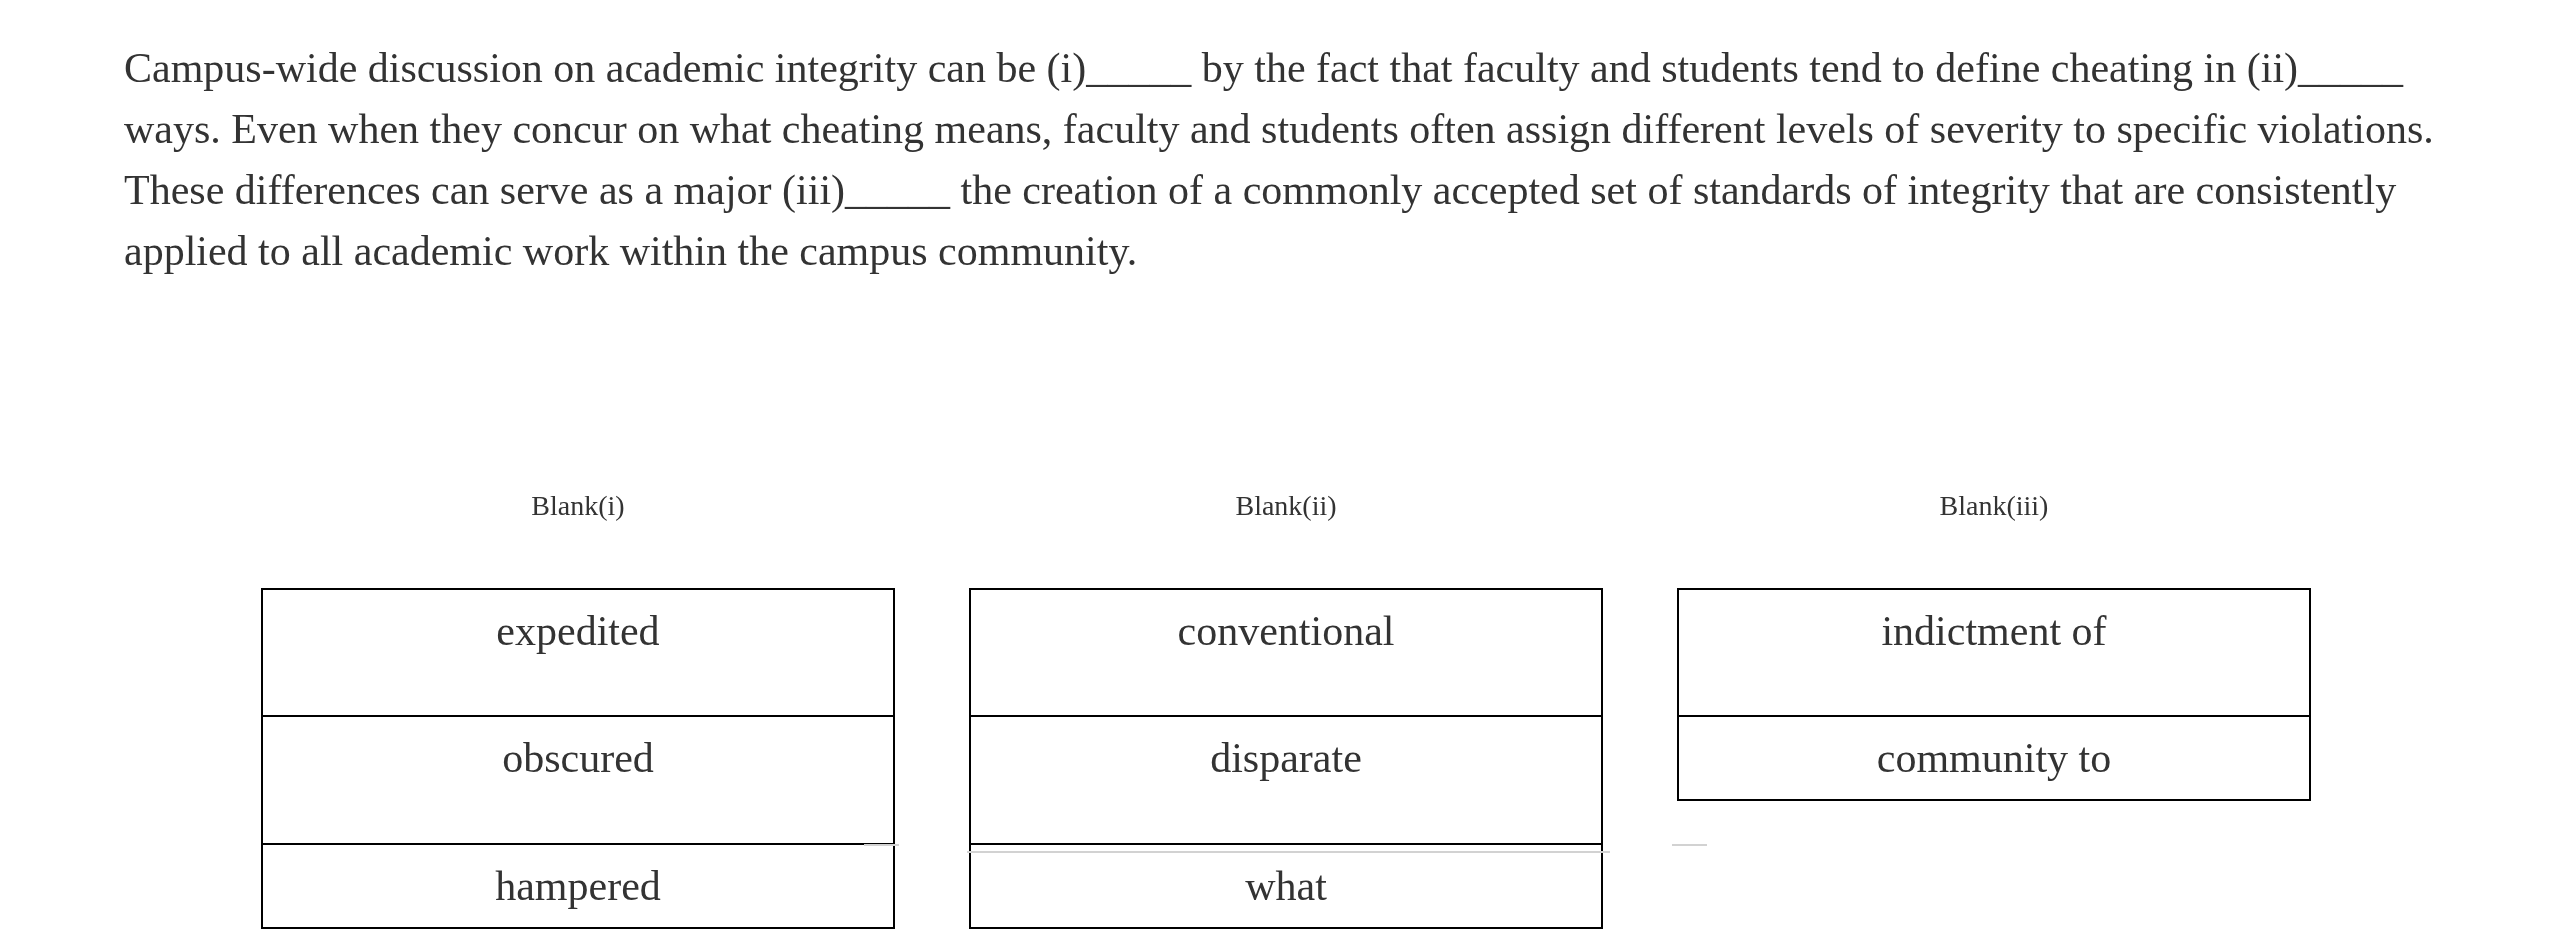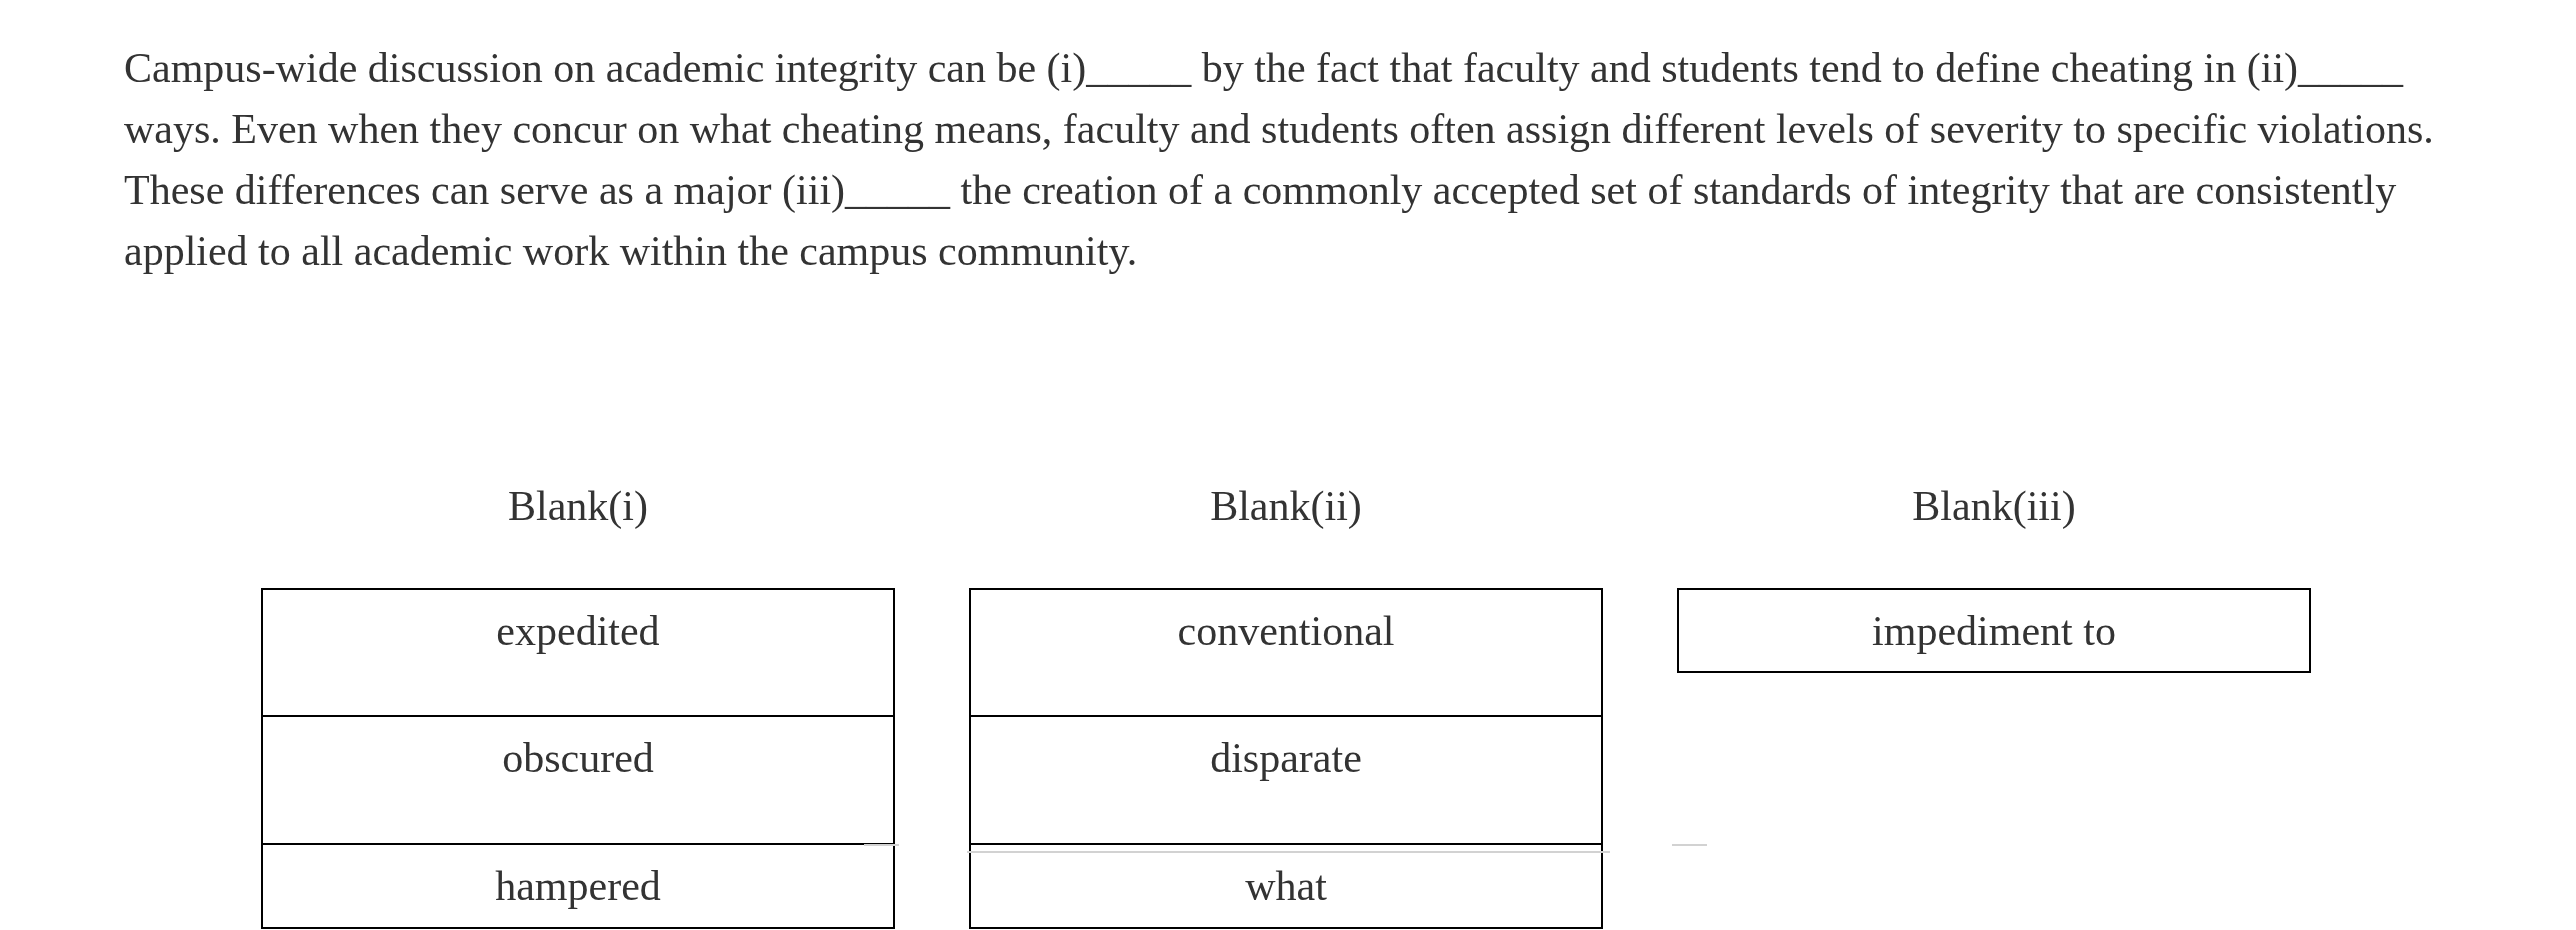--- a/index.html
+++ b/index.html
@@ -31,21 +31,21 @@
       width: 2049px;
       display: flex;
       gap: 74px;
     }
     .col {
       width: 634px;
       position: relative;
     }
     .col-title {
       text-align: center;
-      font-size: 42px;
+      font-size: 28px;
       line-height: 60px;
       height: 60px;
       margin-bottom: 52px;
     }
     .options {
       width: 634px;
       box-sizing: border-box;
       border: 2.4px solid #000000;
     }
     .option {
@@ -92,19 +92,20 @@
       <div class="option">conventional</div>
       <div class="option">disparate</div>
       <div class="option">what</div>
     </div>
     <div class="scroll-hint" style="left:-2.4px;width:643px;top:375px;"></div>
   </div>
 
   <div class="col">
     <div class="col-title">Blank(iii)</div>
     <div class="options">
-      <div class="option">impediment to</div>
+      <div class="option">indictment of</div>
+      <div class="option">community to</div>
     </div>
     <div class="scroll-hint" style="left:-4.9px;width:35px;"></div>
   </div>
 
 </div>
 
 
 </body></html>

